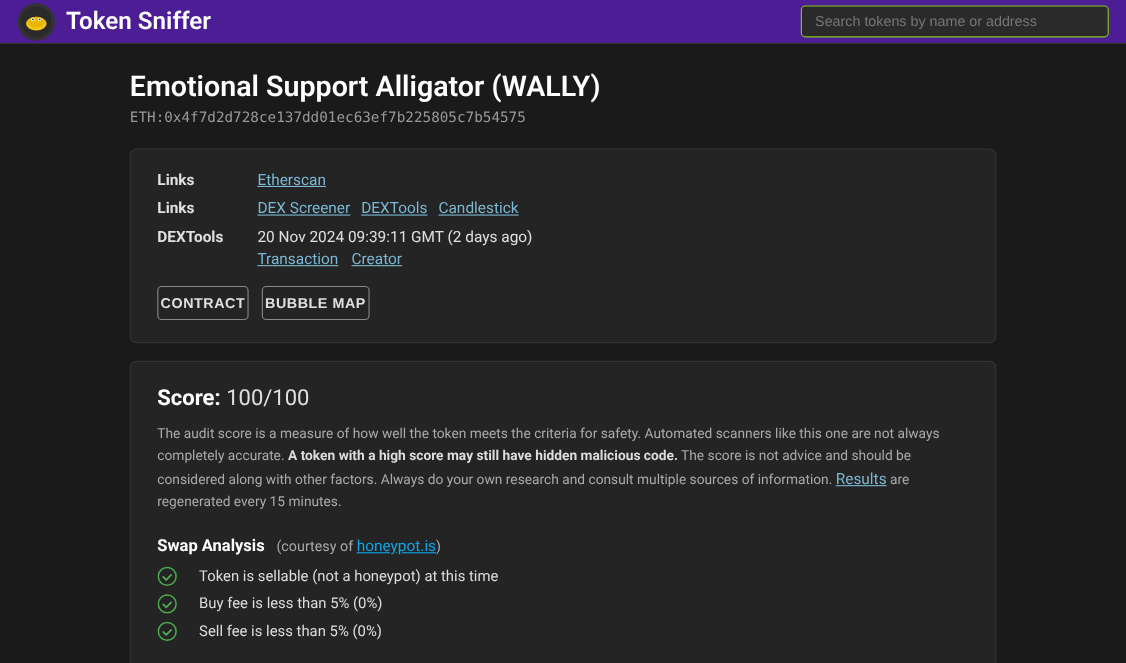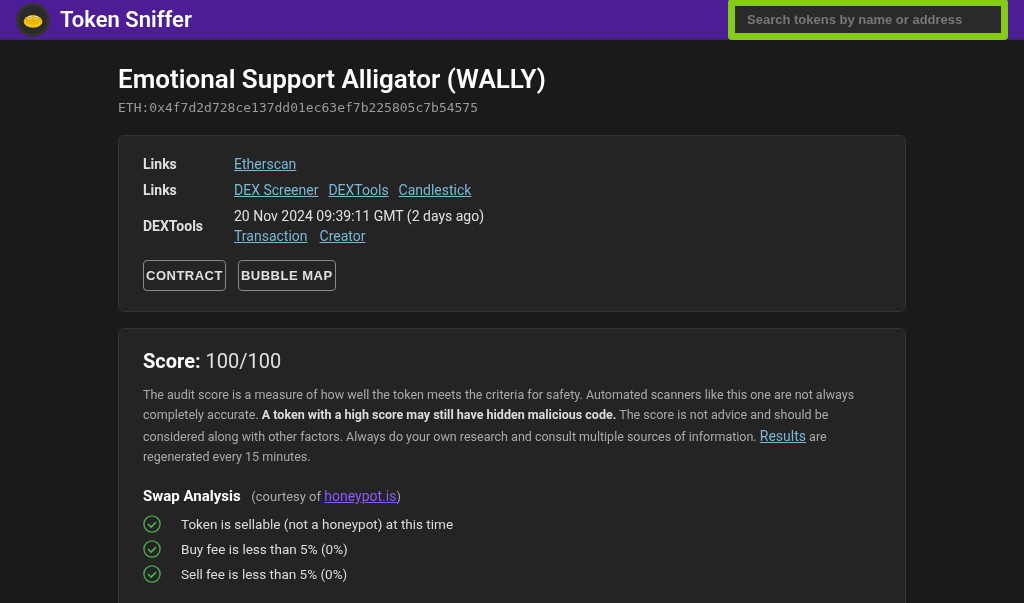--- a/index.html
+++ b/index.html
@@ -40,28 +40,27 @@
       width: 28px;
       height: 28px;
     }
     .header-title {
       font-size: 22px;
       font-weight: 600;
       color: #ffffff;
     }
     .search-input {
       background: #2a2a2a;
-      border: 7px solid #84cc16;
+      border: 1px solid #84cc16;
       border-radius: 4px;
       color: #ccc;
       font-size: 13px;
       padding: 6px 12px;
       width: 280px;
       outline: none;
-      font-weight: bold;
     }
     .search-input::placeholder { color: #777; }
 
     
     .main {
       max-width: 820px;
       margin: 0 auto;
       padding: 24px 16px;
     }
 
@@ -81,21 +80,21 @@
     
     .info-card {
       background: #242424;
       border: 1px solid #333;
       border-radius: 6px;
       padding: 20px 24px;
       margin-bottom: 16px;
     }
     .info-row {
       display: flex;
-      align-items: center;
+      align-items: flex-start;
       margin-bottom: 10px;
       gap: 16px;
     }
     .info-label {
       font-weight: 700;
       color: #e0e0e0;
       min-width: 75px;
       font-size: 14px;
     }
     .link {
@@ -174,21 +173,21 @@
       font-weight: 700;
       color: #ffffff;
       margin-bottom: 10px;
     }
     .section-subtitle {
       font-weight: 400;
       font-size: 13px;
       color: #aaa;
     }
     .section-subtitle a {
-      color: #8b5cf6;
+      color: #0ea5e9;
       text-decoration: underline;
     }
 
     .check-list {
       list-style: none;
       margin-bottom: 18px;
     }
     .check-item {
       display: flex;
       align-items: center;

